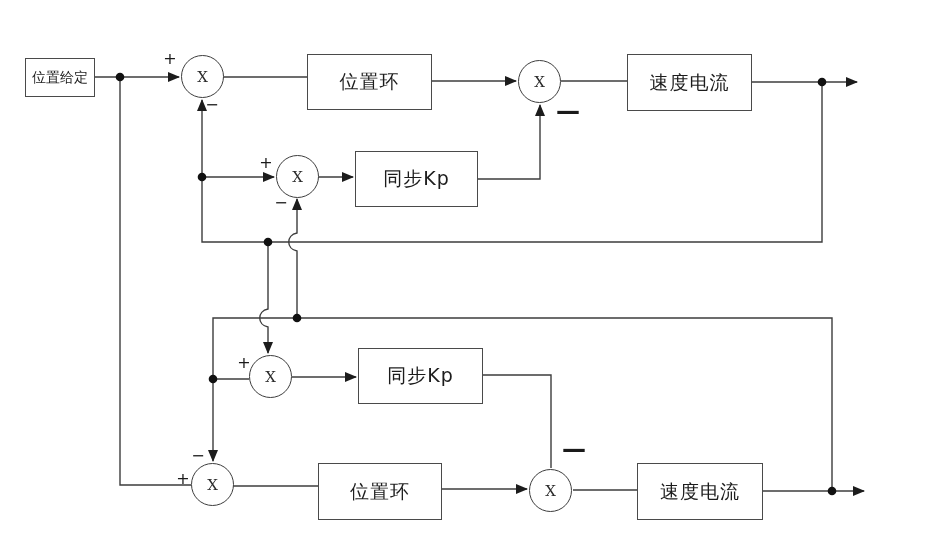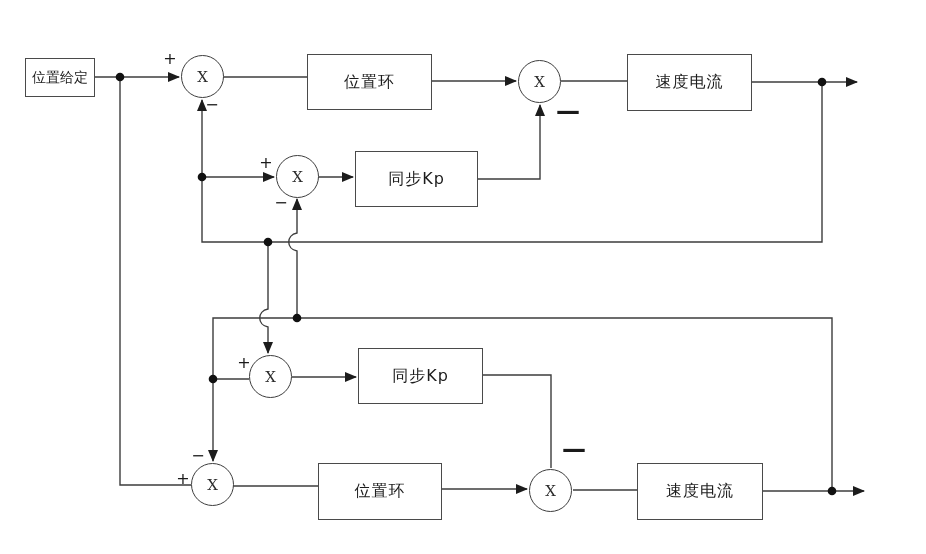--- a/index.html
+++ b/index.html
@@ -20,21 +20,21 @@
     position: absolute;
     box-sizing: border-box;
     border: 1.4px solid #4a4a4a;
     background: #ffffff;
     display: flex;
     align-items: center;
     justify-content: center;
     color: #1c1c1c;
     letter-spacing: 1px;
   }
-  .block.big { font-size: 16px; }
+  .block.big { font-size: 19px; }
   .block.small { font-size: 14px; letter-spacing: 0; }
   .junction {
     position: absolute;
     box-sizing: border-box;
     width: 43px; height: 43px;
     border: 1.4px solid #3d3d3d;
     border-radius: 50%;
     background: #ffffff;
     display: flex;
     align-items: center;

